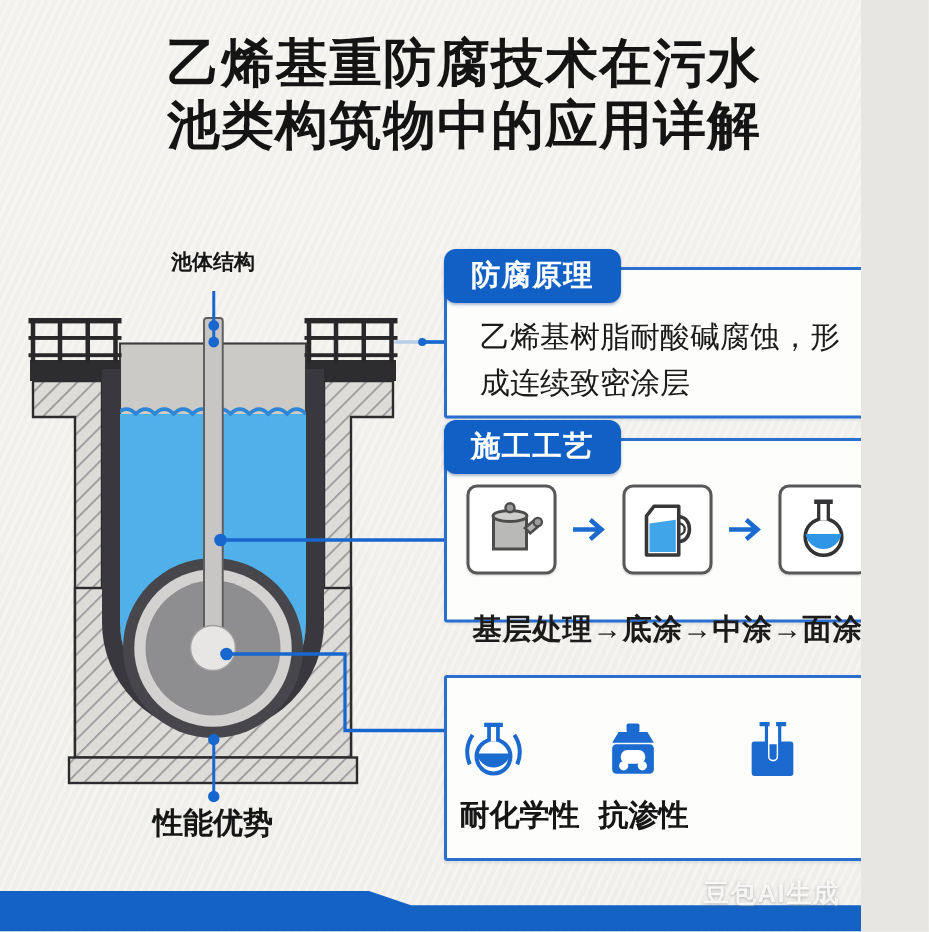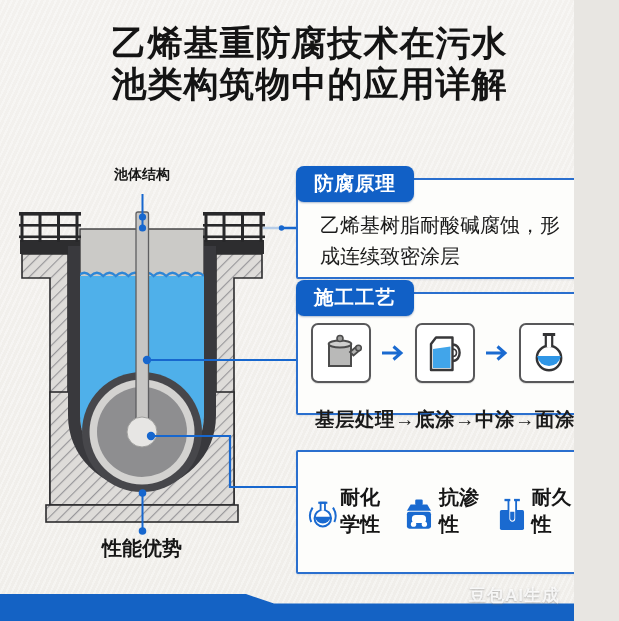--- a/index.html
+++ b/index.html
@@ -26,21 +26,21 @@
   #panel-process{top:292px;height:119px;}
   #panel-performance{top:450px;height:120px;}
   .panel-body-text{padding:30px 18px 0 22px;font-size:20px;line-height:31px;font-weight:400;color:#1b1b1b;}
   .steps-row{display:flex;align-items:center;justify-content:center;gap:9px;margin-top:29px;}
   .step-box{width:56px;height:56px;background:#ffffff;border:2px solid #58585a;border-radius:7px;
     display:flex;align-items:center;justify-content:center;box-shadow:0 1px 1px rgba(0,0,0,.12);}
   .step-box svg{width:48px;height:48px;}
   .step-arrow svg{width:26px;height:18px;display:block;}
   .steps-text{margin-top:23px;text-align:center;font-size:19.5px;font-weight:700;color:#1b1b1b;letter-spacing:.5px;}
   .features-row{display:flex;justify-content:space-around;margin-top:25px;padding:0 8px;}
-  .feature{display:flex;flex-direction:row;align-items:flex-end;width:92px;}
+  .feature{display:flex;flex-direction:column;align-items:flex-start;width:92px;}
   .feature svg{width:46px;height:46px;}
   .feature-label{margin-top:7px;font-size:20px;font-weight:700;color:#161616;}
   
   #scene-svg{position:absolute;left:0;top:0;}
   .watermark{position:absolute;right:14px;top:584px;font-size:17px;font-weight:800;
     color:rgba(255,255,255,.85);text-shadow:0 1px 2px rgba(110,110,110,.5);letter-spacing:1px;}
 </style>
 </head>
 <body>
 
@@ -208,20 +208,19 @@
         <div class="feature-label">抗渗性</div>
       </div>
       <div class="feature">
         <svg viewBox="0 0 48 48">
           <rect x="9.5" y="18" width="29" height="24" rx="2" fill="#1a6ad0"></rect>
           <path d="M19.8,6 V28.5 a4.6,4.6 0 0 0 9.2,0 V6" fill="#ffffff" stroke="#1a6ad0" stroke-width="2.2"></path>
           <path d="M21.9,20 V28.3 a2.5,2.5 0 0 0 5,0 V20 Z" fill="#1a6ad0"></path>
           <line x1="15" y1="6" x2="22" y2="6" stroke="#1a6ad0" stroke-width="2.8"></line>
           <line x1="26.5" y1="6" x2="33.5" y2="6" stroke="#1a6ad0" stroke-width="2.8"></line>
         </svg>
-        <div class="feature-label">耐久性</div>
       </div>
     </div>
   </div>
 
   <div class="watermark">豆包AI生成</div>
 
 </div>
 
 </body></html>

